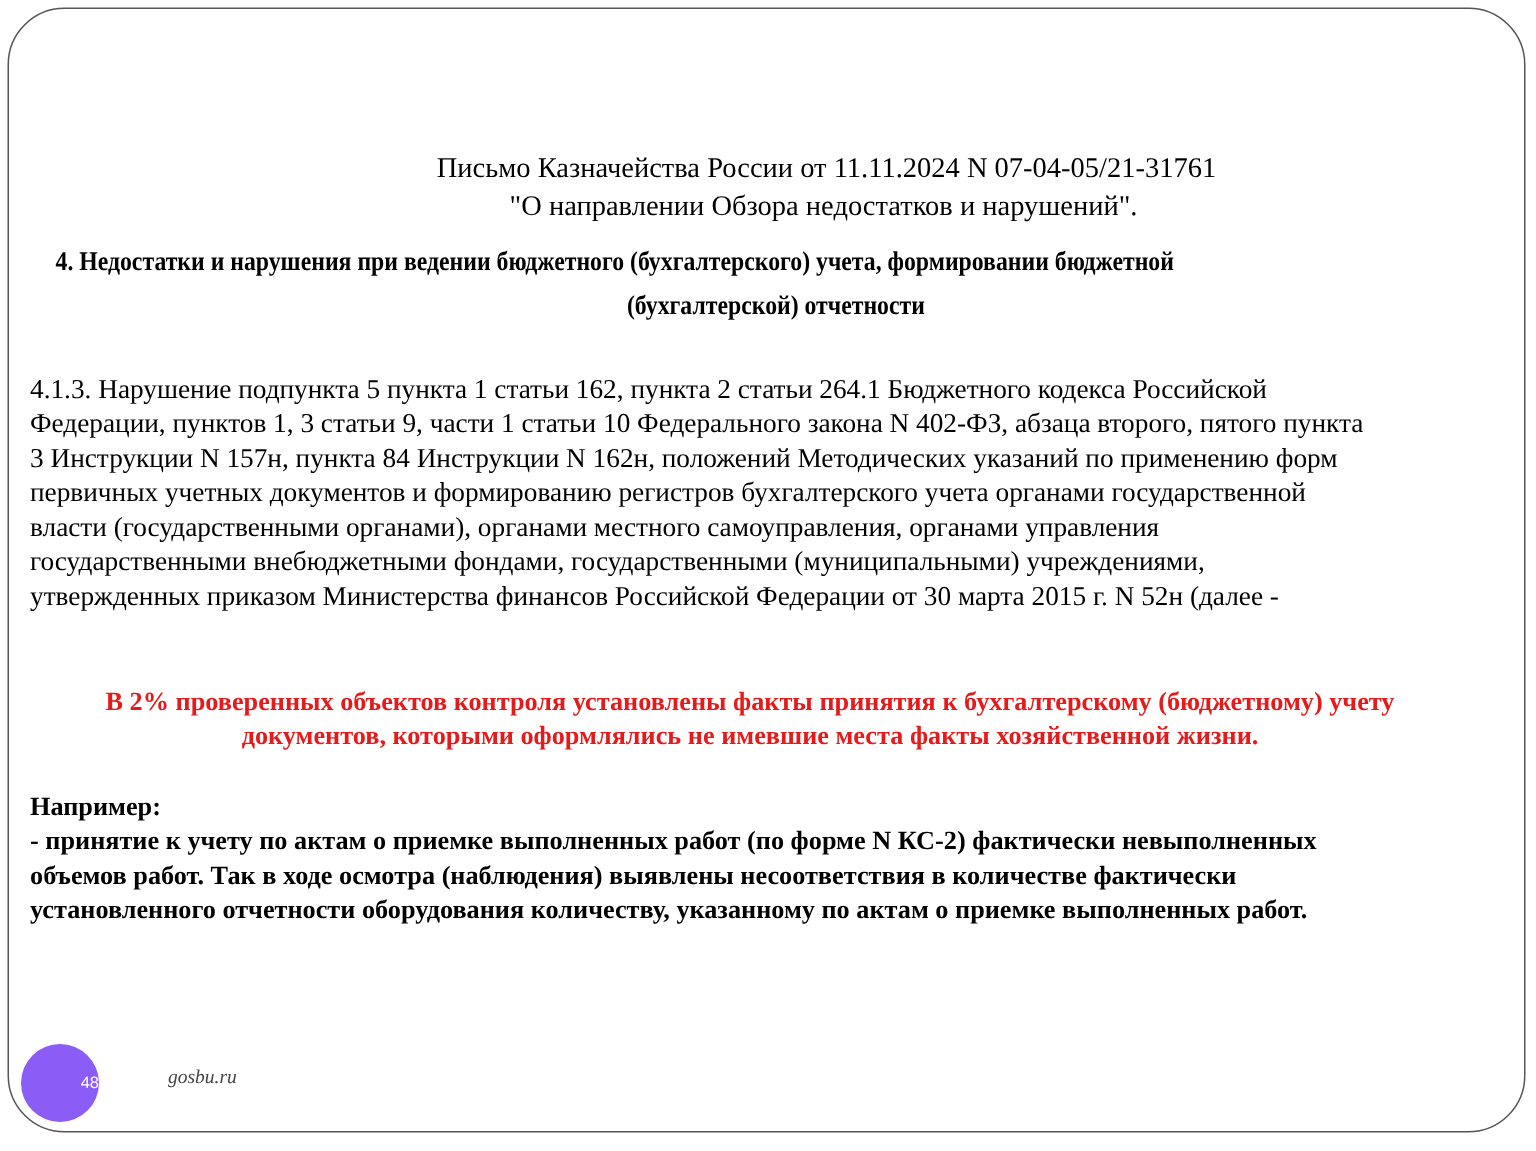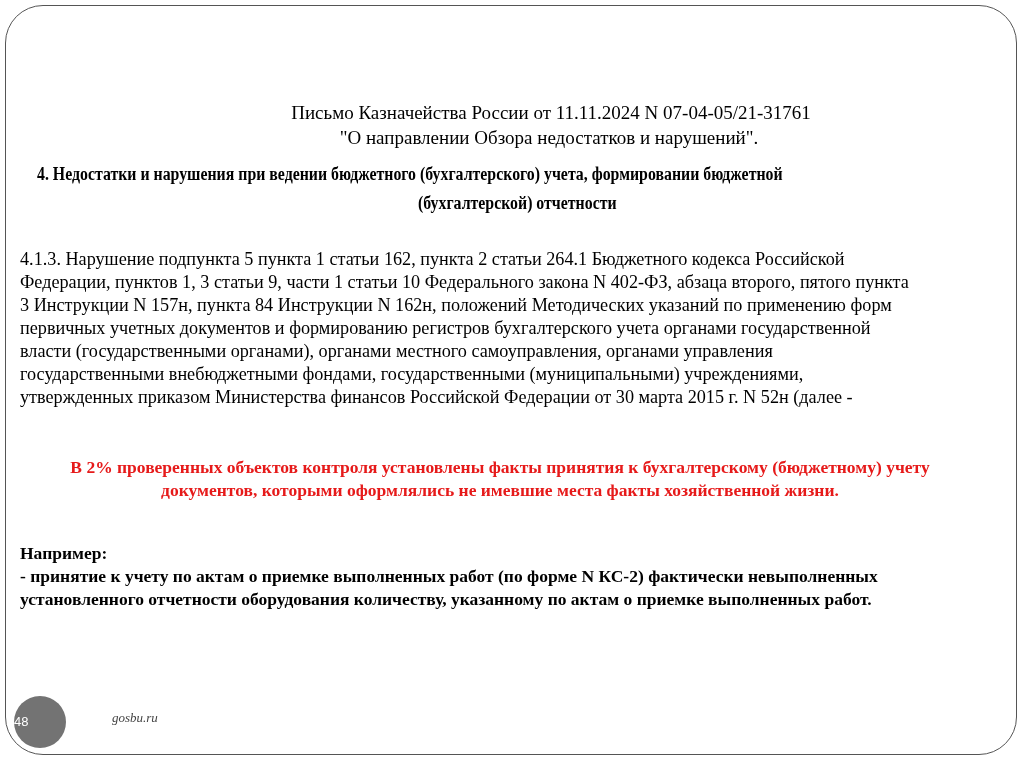--- a/index.html
+++ b/index.html
@@ -84,37 +84,36 @@
     }
     .red-para span { display: block; white-space: nowrap; text-align: center; }
     .example-block {
       position: absolute;
       left: 20px;
       top: 526px;
       width: 970px;
       font-size: 17.5px;
       line-height: 23px;
       font-weight: bold;
-      margin-top: 16px;
     }
     .example-block .row { display: block; white-space: nowrap; }
     .red { color: #000000; }
     .page-number {
       position: absolute;
       left: 14px;
       top: 696px;
       width: 52px;
       height: 52px;
       border-radius: 50%;
-      background: #737373;
+      background: #8b5cf6;
       color: #ffffff;
       font-family: "Liberation Sans", sans-serif;
-      font-size: 13px;
+      font-size: 11px;
       line-height: 52px;
-      text-align: left;
+      text-align: right;
     }
     .footer-site {
       position: absolute;
       left: 112px;
       top: 710px;
       font-size: 13px;
       color: #444;
       font-family: "Liberation Serif", serif;
       font-style: italic;
     }
@@ -145,17 +144,18 @@
 </div>
 
 <div class="red-para">
   <span>В 2% проверенных объектов контроля установлены факты принятия к бухгалтерскому (бюджетному) учету</span>
   <span>документов, которыми оформлялись не имевшие места факты хозяйственной жизни.</span>
 </div>
 
 <div class="example-block">
   <span class="row">Например:</span>
   <span class="row"><span>- принятие к учету по актам о приемке выполненных работ (по форме N КС-2) </span><span class="red">фактически невыполненных</span></span>
+  <span class="row"><span class="red">объемов работ. Так</span><span> в ходе осмотра (наблюдения) выявлены несоответствия в количестве фактически</span></span>
   <span class="row">установленного отчетности оборудования количеству, указанному по актам о приемке выполненных работ.</span>
 </div>
 
 <div class="page-number">48</div>
 <div class="footer-site">gosbu.ru</div>
 
 </body></html>

